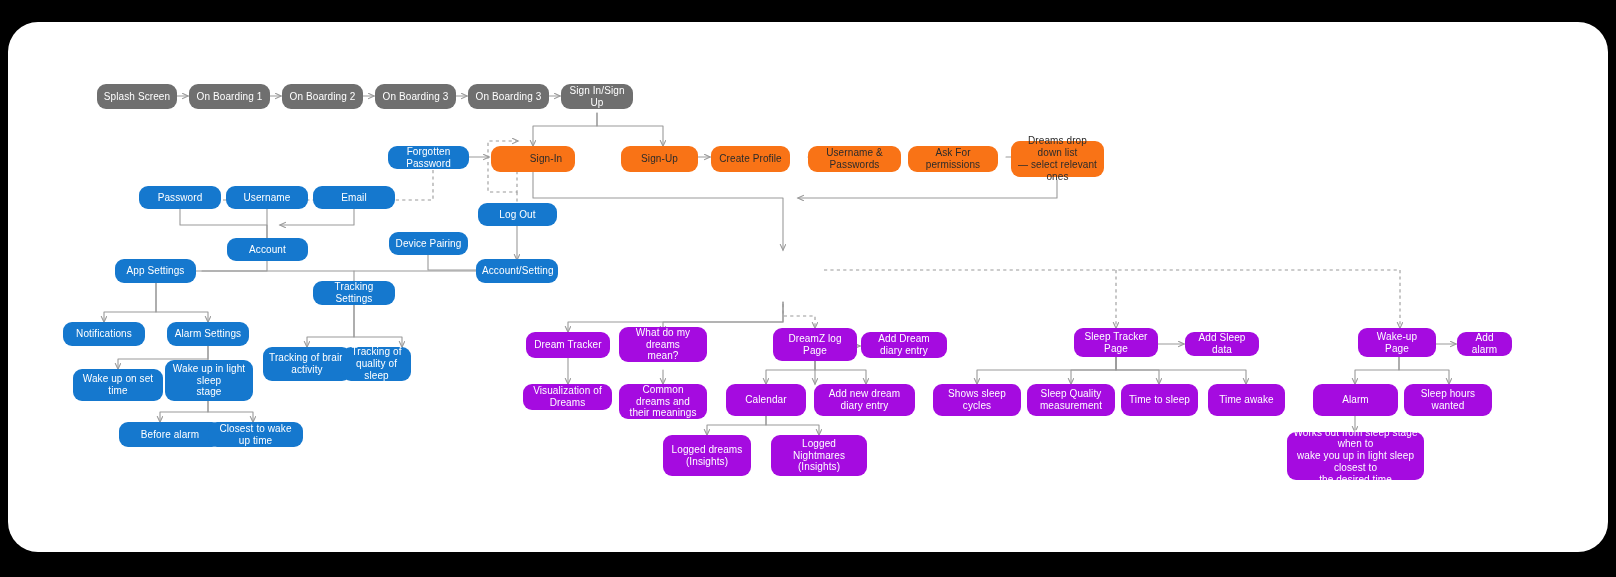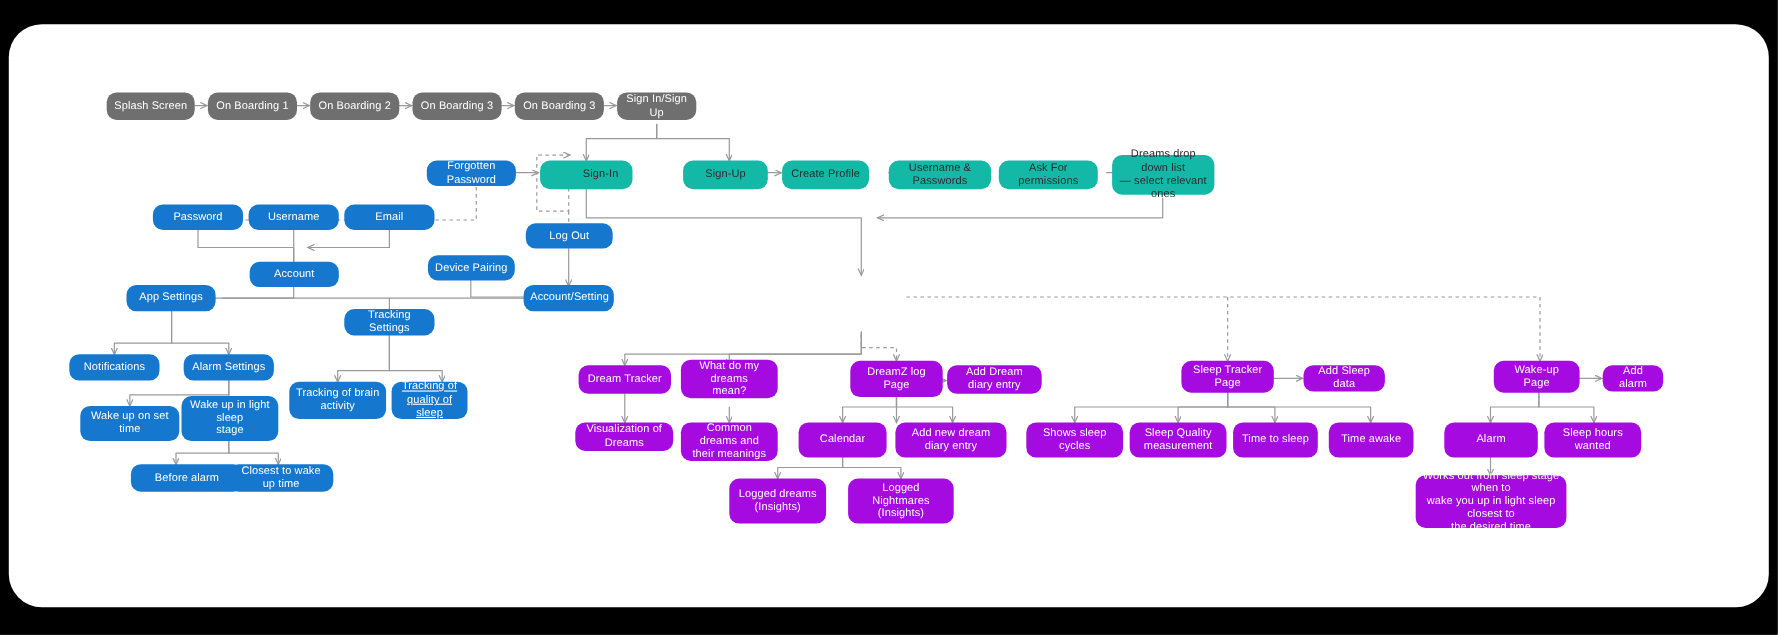--- a/index.html
+++ b/index.html
@@ -48,21 +48,21 @@
     text-align: center;
     color: #ffffff;
     border-radius: 9px;
     padding: 2px 6px;
     line-height: 1.18;
     font-size: 10px;
     letter-spacing: 0.1px;
     -webkit-font-smoothing: antialiased;
   }
   .node.dark   { background: #6f6f6f; }
-  .node.light  { background: #14b8a6; color: #2b2b2b; }
+  .node.light  { background: #f97316; color: #2b2b2b; }
   .node.blue   { background: #1578ce; }
   .node.purple { background: #a50be0; }
   .node.big { font-size: 8.6px; border-radius: 12px; }
   .node .lbl { display: block; width: 100%; white-space: pre-line; }
 </style>
 </head>
 <body>
 
 <div id="canvas">
   <div id="board">
@@ -238,21 +238,21 @@
       <span class="lbl">Wake up on set time</span>
     </div>
     <div class="node blue" style="left:157px;top:338px;width:88px;height:41px;">
       <span class="lbl">Wake up in light sleep
 stage</span>
     </div>
     <div class="node blue" style="left:255px;top:325px;width:88px;height:34px;">
       <span class="lbl">Tracking of brain
 activity</span>
     </div>
-    <div class="node blue" style="left:348px;top:325px;width:69px;height:34px;text-decoration:underline;">
+    <div class="node blue" style="left:334px;top:325px;width:69px;height:34px;">
       <span class="lbl">Tracking of quality of
 sleep</span>
     </div>
 
     <div class="node blue" style="left:111px;top:400px;width:102px;height:25px;">
       <span class="lbl">Before alarm</span>
     </div>
     <div class="node blue" style="left:200px;top:400px;width:95px;height:25px;">
       <span class="lbl">Closest to wake up time</span>
     </div>

